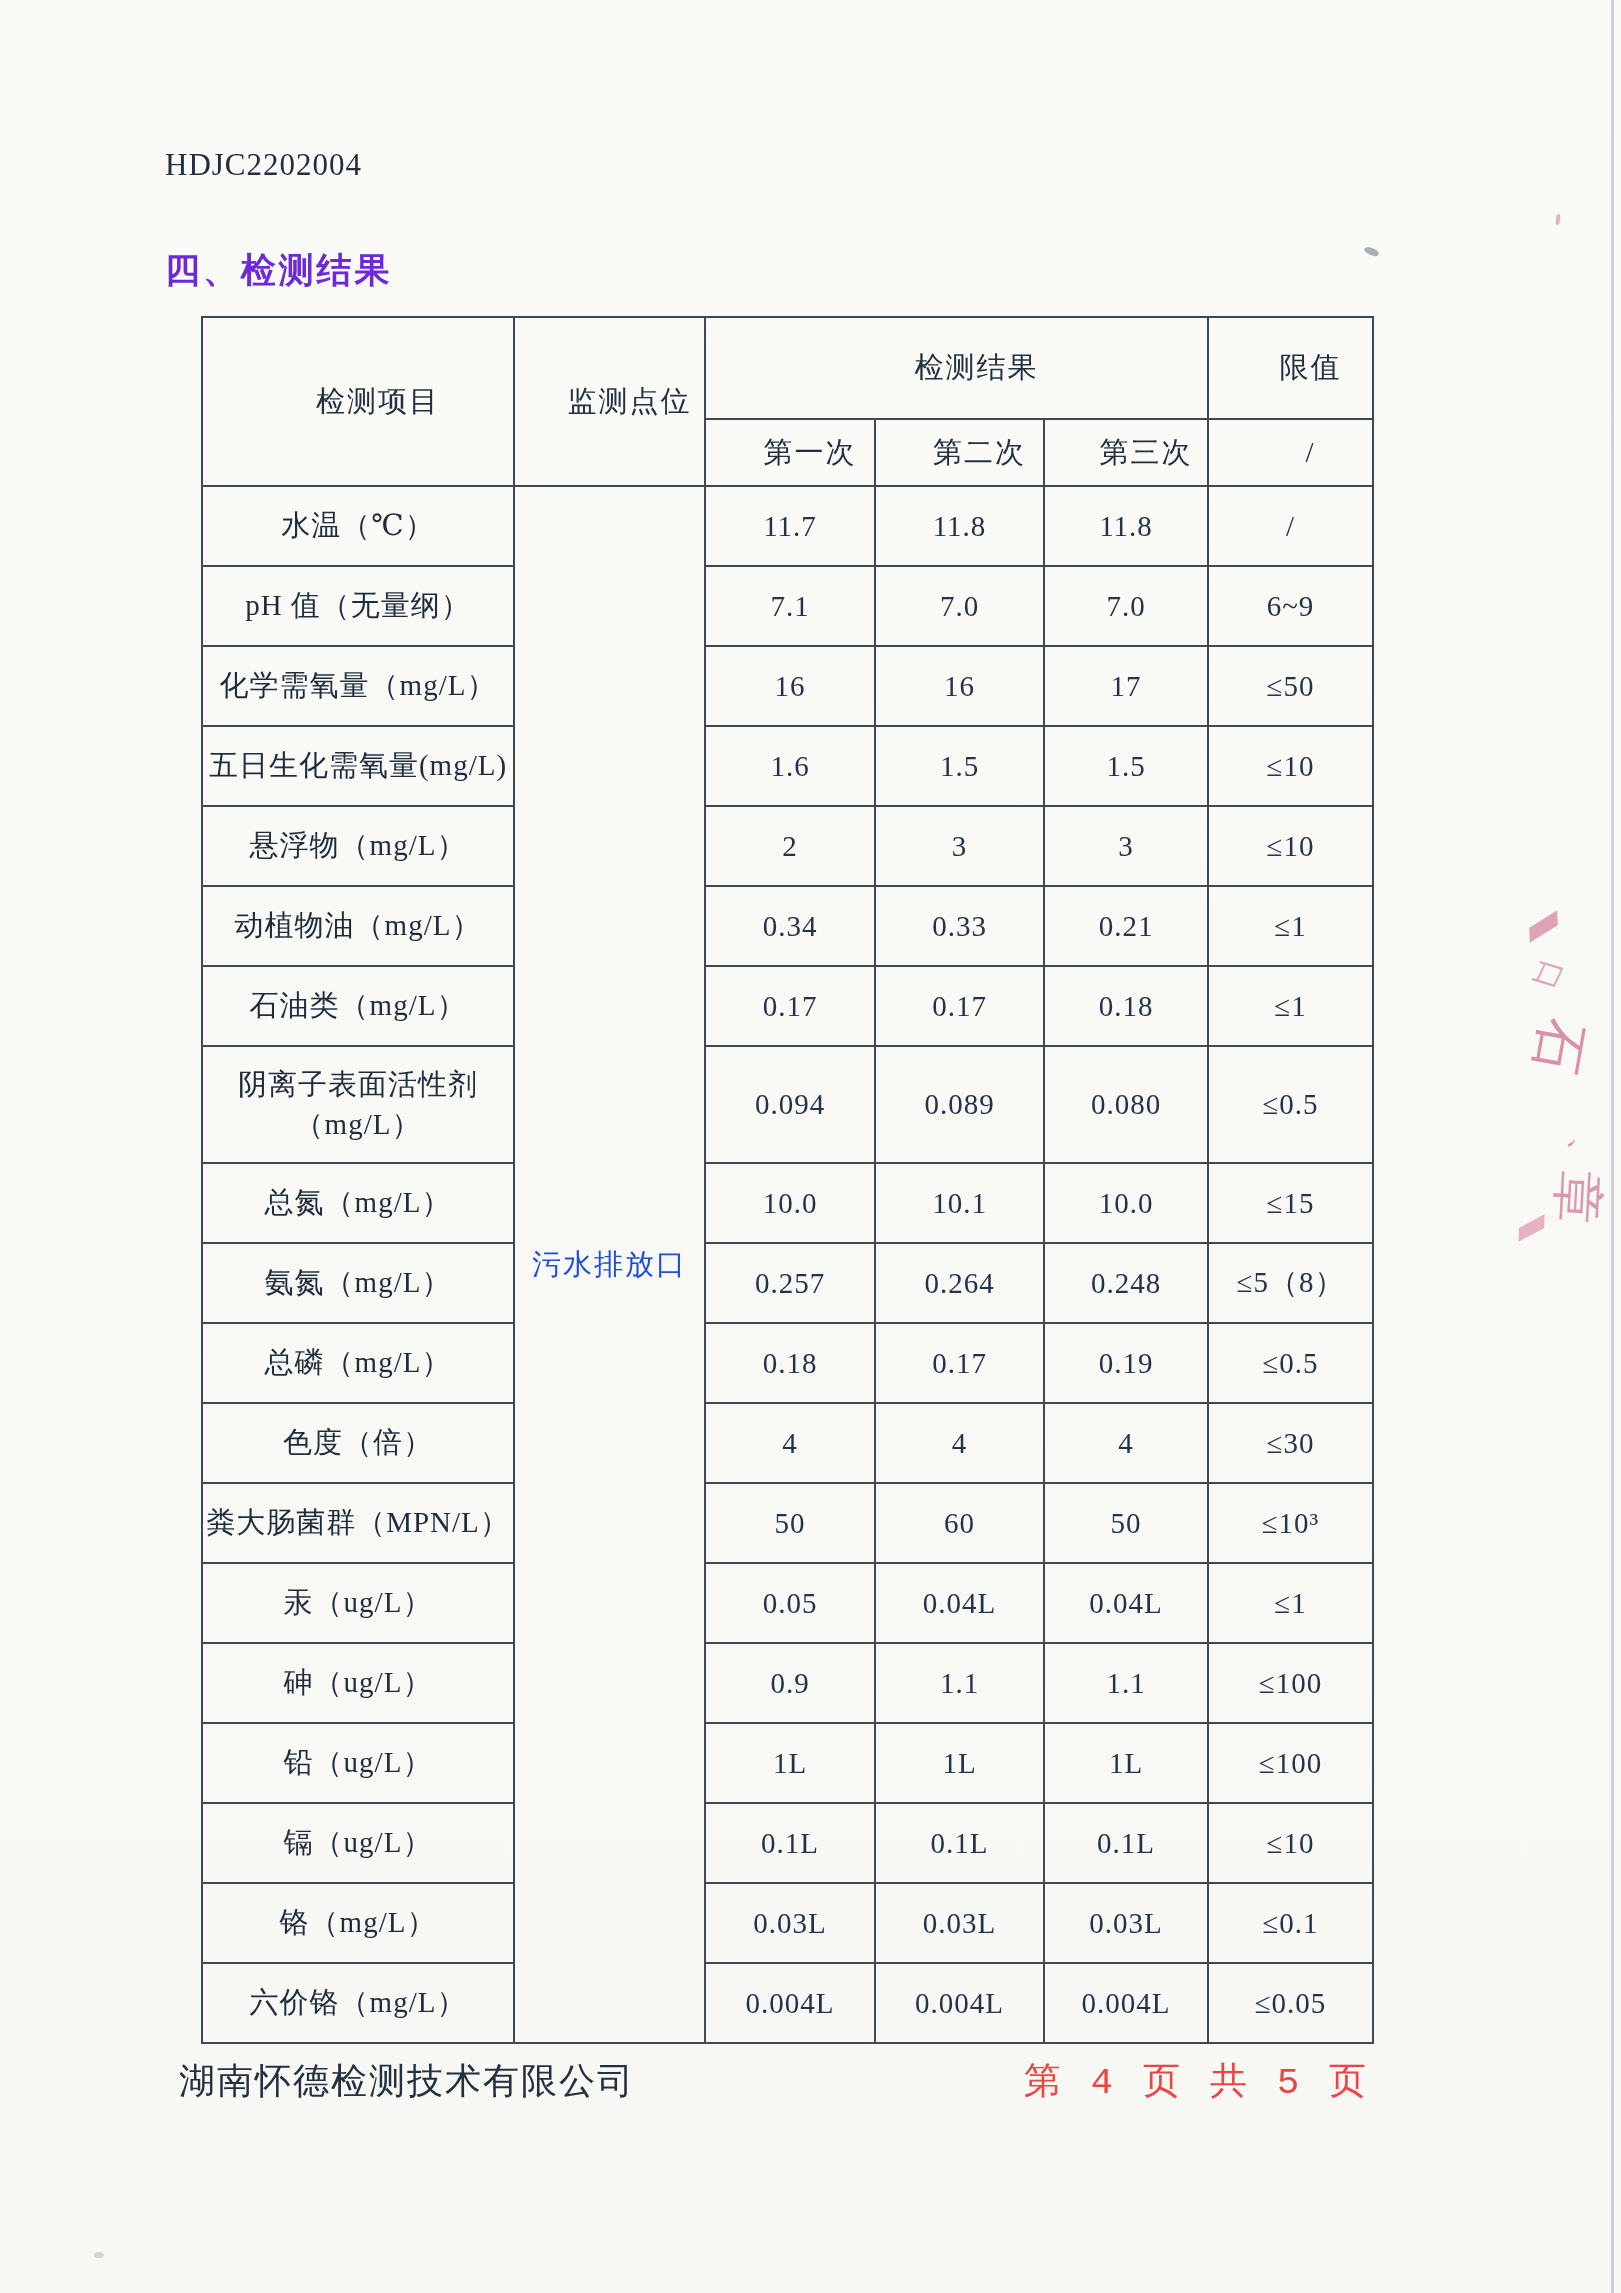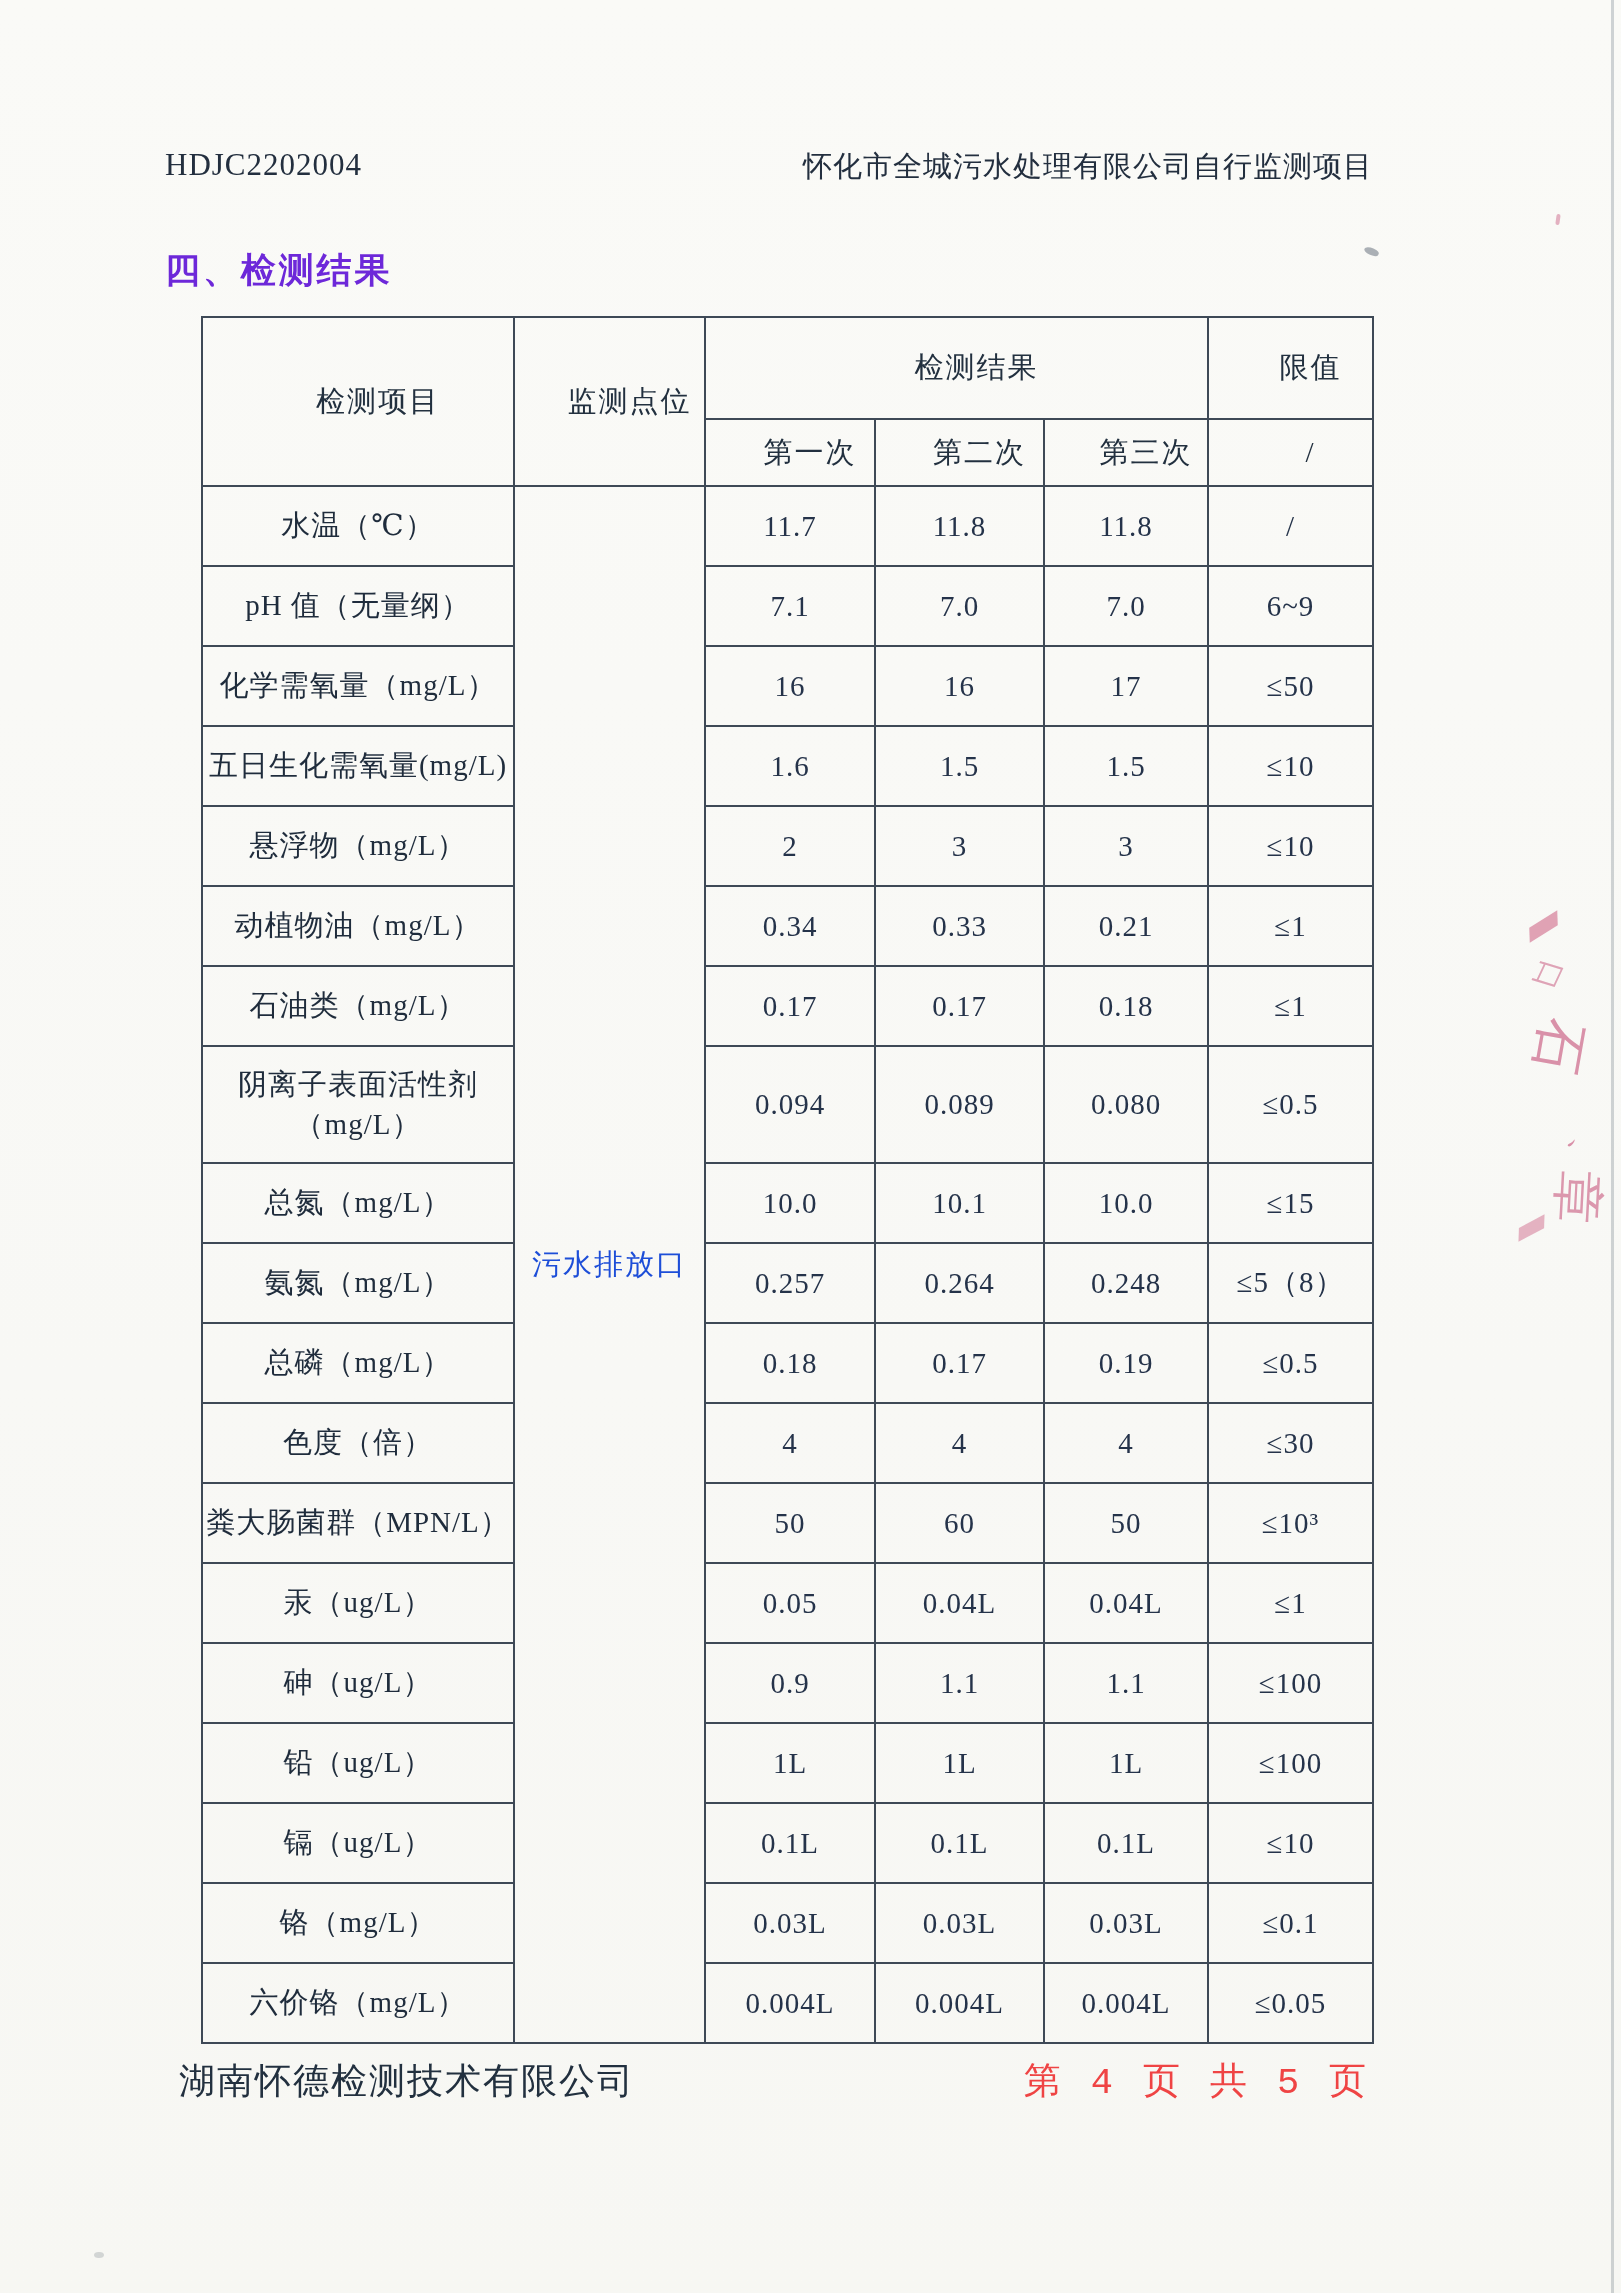--- a/index.html
+++ b/index.html
@@ -4,21 +4,21 @@
 <style>
   html,body{margin:0;padding:0;}
   body{
     width:1621px;height:2294px;position:relative;overflow:hidden;
     background:linear-gradient(180deg,#fafaf7 0%,#f8f8f5 60%,#f7f7f3 100%);
     font-family:"Liberation Serif","DejaVu Serif",serif;
     color:#1f2a38;
   }
   .header-row{
     position:absolute;left:165px;top:147px;width:1208px;
-    display:flex;justify-content:space-between;align-items:flex-start;
+    display:flex;justify-content:space-between;align-items:flex-end;
   }
   .doc-number{font-size:31px;letter-spacing:1px;color:#232f3f;}
   .header-project{font-size:29px;letter-spacing:1px;color:#232f3f;}
   .section-title{
     position:absolute;left:165px;top:247px;
     font-size:35px;font-weight:bold;letter-spacing:2.9px;color:#6d28d9;
   }
   table.results{
     position:absolute;left:201px;top:316px;
     width:1169px;border-collapse:collapse;table-layout:fixed;
@@ -58,21 +58,20 @@
   .scan-edge{position:absolute;right:6.9px;top:0;width:2.9px;height:2294px;background:#9aa1a8;opacity:.45;}
   .speck-pencil{position:absolute;left:1364px;top:248px;width:14.7px;height:6.9px;background:#6a7280;opacity:.55;border-radius:60% 40% 50% 50%;transform:rotate(24deg);}
   .speck-pink{position:absolute;left:1556px;top:214px;width:3.9px;height:10.8px;background:#d4809c;opacity:.6;border-radius:2px;transform:rotate(8deg);}
   .speck-bottom{position:absolute;left:94px;top:2252px;width:9.8px;height:5.9px;background:#8d949c;opacity:.35;border-radius:50%;}
 </style>
 </head>
 <body>
 
 <div class="header-row">
   <span class="doc-number">HDJC2202004</span>
-  <span class="header-project">怀化市全城污水处理有限公司自行监测项目</span>
 </div>
 
 <div class="section-title">四、检测结果</div>
 
 <table class="results">
   <colgroup>
     <col style="width:312px">
       <col style="width:191px">
       <col style="width:170px">
     <col style="width:169px">

